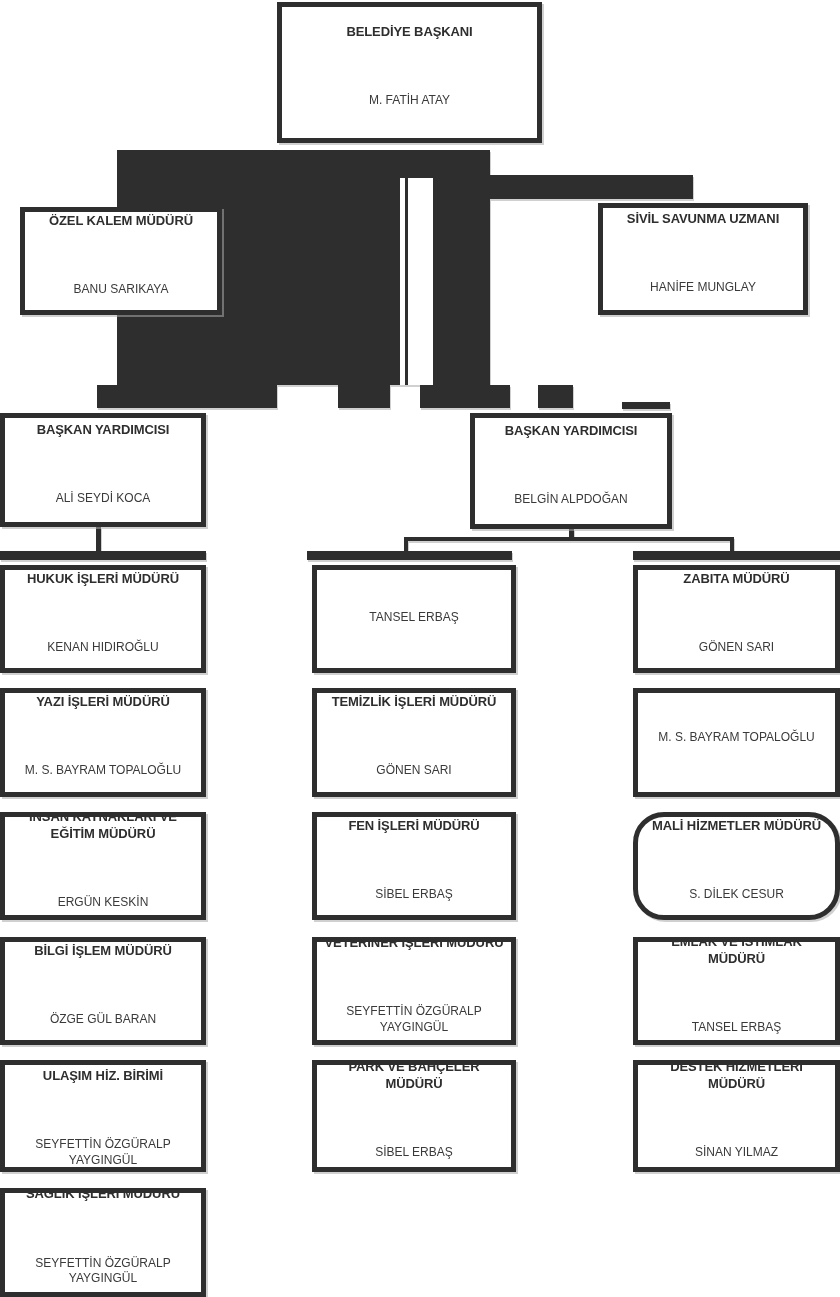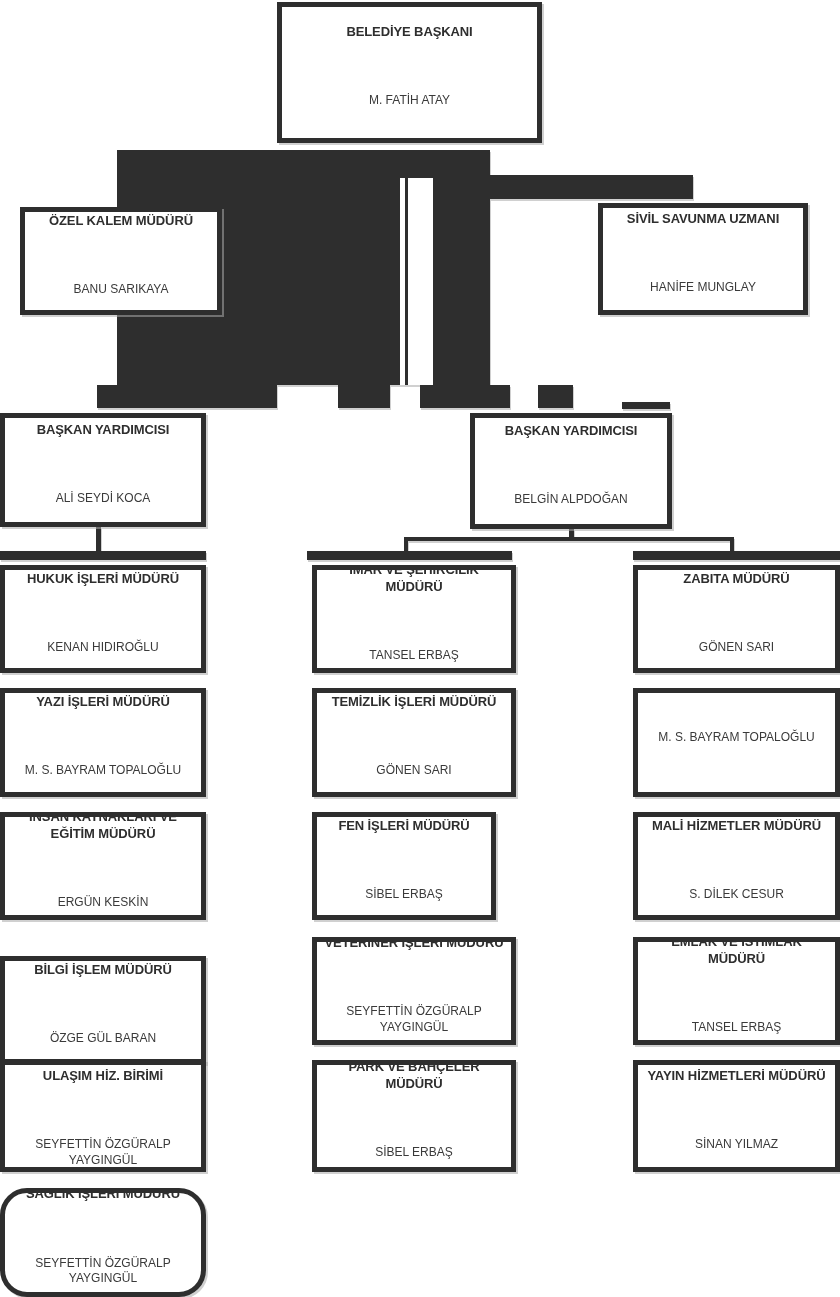--- a/index.html
+++ b/index.html
@@ -119,71 +119,70 @@
   </div>
   <div class="box" style="left:0px;top:688px;width:206px;height:109px;">
     <div class="title">YAZI İŞLERİ MÜDÜRÜ</div>
     <div class="name">M. S. BAYRAM TOPALOĞLU</div>
   </div>
   <div class="box" style="left:0px;top:812px;width:206px;height:108px;">
     <div class="title">İNSAN  KAYNAKLARI VE
 EĞİTİM MÜDÜRÜ</div>
     <div class="name">ERGÜN KESKİN</div>
   </div>
-  <div class="box" style="left:0px;top:937px;width:206px;height:108px;margin-top:19px;">
+  <div class="box" style="left:0px;top:937px;width:206px;height:108px;">
     <div class="title">BİLGİ İŞLEM MÜDÜRÜ</div>
     <div class="name">ÖZGE GÜL BARAN</div>
   </div>
   <div class="box" style="left:0px;top:1060px;width:206px;height:112px;">
     <div class="title">MEZARLIKLAR MÜDÜRÜ /
 ULAŞIM HİZ. BİRİMİ</div>
     <div class="name">SEYFETTİN ÖZGÜRALP
 YAYGINGÜL</div>
   </div>
-  <div class="box" style="left:0px;top:1188px;width:206px;height:109px;border-radius:27px;">
+  <div class="box" style="left:0px;top:1188px;width:206px;height:109px;">
     <div class="title">SAĞLIK İŞLERİ MÜDÜRÜ</div>
     <div class="name">SEYFETTİN ÖZGÜRALP
 YAYGINGÜL</div>
   </div>
 
   <div class="box" style="left:312px;top:565px;width:204px;height:108px;">
-    <div class="title">İMAR VE ŞEHİRCİLİK MÜDÜRÜ</div>
     <div class="name">TANSEL ERBAŞ</div>
   </div>
   <div class="box" style="left:312px;top:688px;width:204px;height:109px;">
     <div class="title">TEMİZLİK İŞLERİ MÜDÜRÜ</div>
     <div class="name">GÖNEN SARI</div>
   </div>
-  <div class="box" style="left:312px;top:812px;width:184px;height:108px;">
+  <div class="box" style="left:312px;top:812px;width:204px;height:108px;">
     <div class="title">FEN İŞLERİ MÜDÜRÜ</div>
     <div class="name">SİBEL ERBAŞ</div>
   </div>
   <div class="box" style="left:312px;top:937px;width:204px;height:108px;">
     <div class="title">VETERİNER İŞLERİ MÜDÜRÜ</div>
     <div class="name">SEYFETTİN ÖZGÜRALP
 YAYGINGÜL</div>
   </div>
   <div class="box" style="left:312px;top:1060px;width:204px;height:112px;">
     <div class="title">PARK VE BAHÇELER MÜDÜRÜ</div>
     <div class="name">SİBEL ERBAŞ</div>
   </div>
 
   <div class="box" style="left:633px;top:565px;width:207px;height:108px;">
     <div class="title">ZABITA MÜDÜRÜ</div>
     <div class="name">GÖNEN SARI</div>
   </div>
   <div class="box" style="left:633px;top:688px;width:207px;height:109px;">
     <div class="name" style="margin-top:2px;">M. S. BAYRAM TOPALOĞLU</div>
   </div>
-  <div class="box" style="left:633px;top:812px;width:207px;height:108px;">
+  <div class="box" style="left:633px;top:812px;width:207px;height:108px;border-radius:31px;">
     <div class="title">MALİ HİZMETLER MÜDÜRÜ</div>
     <div class="name">S. DİLEK CESUR</div>
   </div>
   <div class="box" style="left:633px;top:937px;width:207px;height:108px;">
     <div class="title">EMLAK VE İSTİMLAK MÜDÜRÜ</div>
     <div class="name">TANSEL ERBAŞ</div>
   </div>
   <div class="box" style="left:633px;top:1060px;width:207px;height:112px;">
-    <div class="title">YAYIN HİZMETLERİ MÜDÜRÜ</div>
+    <div class="title">DESTEK HİZMETLERİ MÜDÜRÜ</div>
     <div class="name">SİNAN YILMAZ</div>
   </div>
 
 </div>
 
 </body></html>

